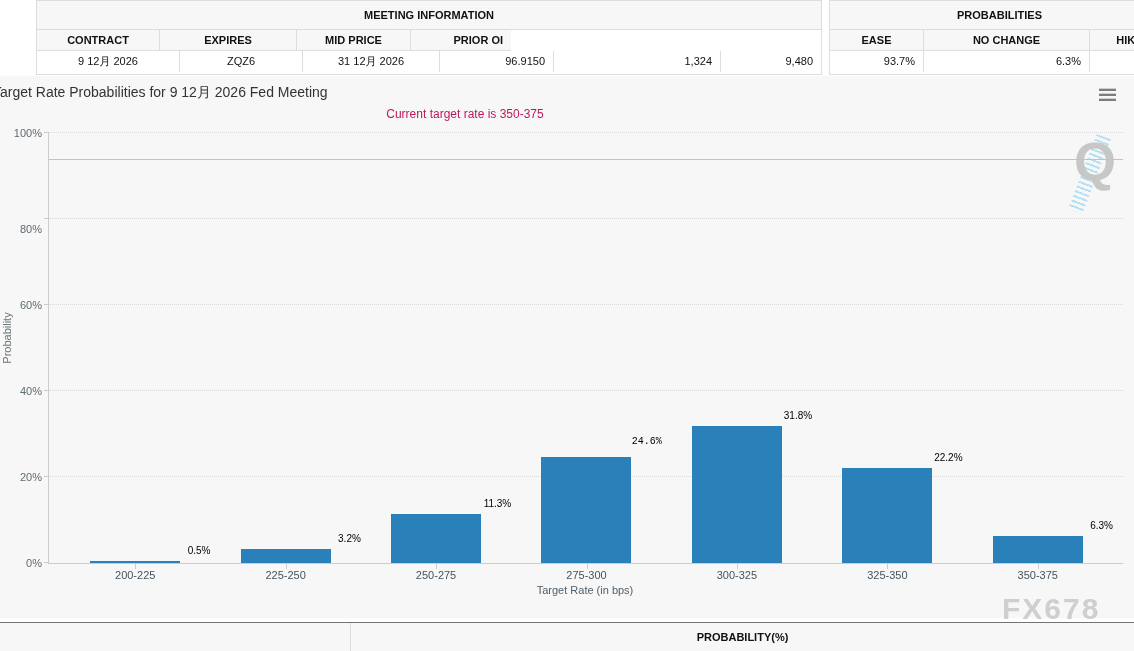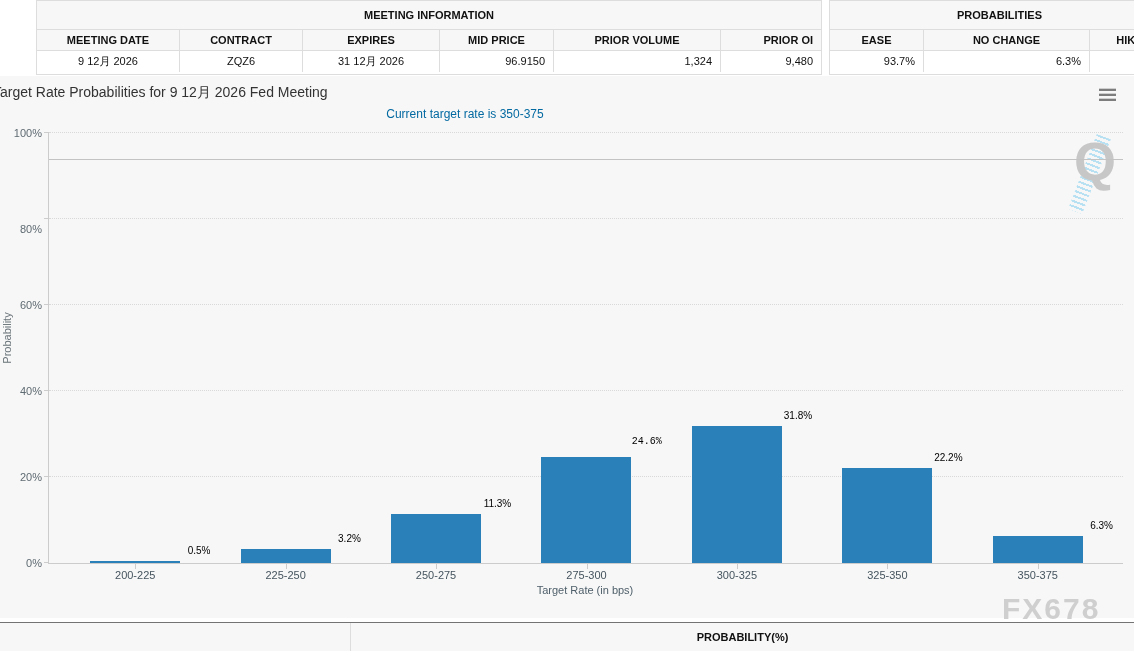--- a/index.html
+++ b/index.html
@@ -17,21 +17,21 @@
     font-size:11px;color:#111;background:#f7f7f7;border-bottom:1px solid #ddd;}
   .tbl-row{display:flex;}
   .cell{font-size:11px;height:21px;line-height:21px;box-sizing:border-box;
     border-right:1px solid #ddd;padding:0 8px;white-space:nowrap;overflow:hidden;color:#111;}
   .cell:last-child{border-right:none;}
   .head-row .cell{background:#f7f7f7;font-weight:bold;border-bottom:1px solid #ddd;text-align:center;}
   
   .chart{position:absolute;top:76px;left:0;width:1134px;height:542px;background:#f7f7f7;}
   .chart-title{position:absolute;top:8px;left:-7px;font-size:14px;color:#333;white-space:nowrap;}
   .chart-subtitle{position:absolute;top:31px;left:0;width:930px;text-align:center;
-    font-size:12px;color:#0369a1;}
+    font-size:12px;color:#be185d;}
   .menu-icon{position:absolute;top:12px;left:1099px;width:17px;height:13px;cursor:pointer;}
   .menu-icon span{display:block;height:3px;margin-bottom:2px;background:#7d7d7d;
     border-top:1px solid #cfcfcf;box-sizing:border-box;}
   
   .plot{position:absolute;left:48px;top:57px;width:1074px;height:430px;
     border-left:1px solid #ccc;border-bottom:1px solid #ccc;}
   .gridline{position:absolute;left:0;right:0;height:0;border-top:1px dotted #d9d9d9;}
   .refline{position:absolute;left:0;right:0;height:0;border-top:1px solid #c3c3c3;}
   .y-label{position:absolute;left:-47px;width:40px;text-align:right;
     font-size:11px;color:#5f6b72;}
@@ -63,25 +63,23 @@
   .footer-right{flex:1;text-align:center;line-height:28px;font-weight:bold;
     font-size:11px;color:#111;}
 </style>
 </head>
 <body>
 
 <div class="top-tables">
   <div class="tbl tbl-meeting">
     <div class="tbl-title">MEETING INFORMATION</div>
     <div class="tbl-row head-row">
-        <div class="cell" style="width: 143px;">MEETING DATE</div>
         <div class="cell" style="width: 123px;">CONTRACT</div>
         <div class="cell" style="width: 137px;">EXPIRES</div>
         <div class="cell" style="width: 114px;">MID PRICE</div>
-        <div class="cell" style="width: 167px;">PRIOR VOLUME</div>
         <div class="cell" style="width: 100px; text-align: right;">PRIOR OI</div>
       </div>
     <div class="tbl-row value-row">
         <div class="cell" style="width: 143px; text-align: center;">9 12月 2026</div>
         <div class="cell" style="width: 123px; text-align: center;">ZQZ6</div>
         <div class="cell" style="width: 137px; text-align: center;">31 12月 2026</div>
         <div class="cell" style="width: 114px; text-align: right;">96.9150</div>
         <div class="cell" style="width: 167px; text-align: right;">1,324</div>
         <div class="cell" style="width: 100px; text-align: right;">9,480</div>
       </div>

